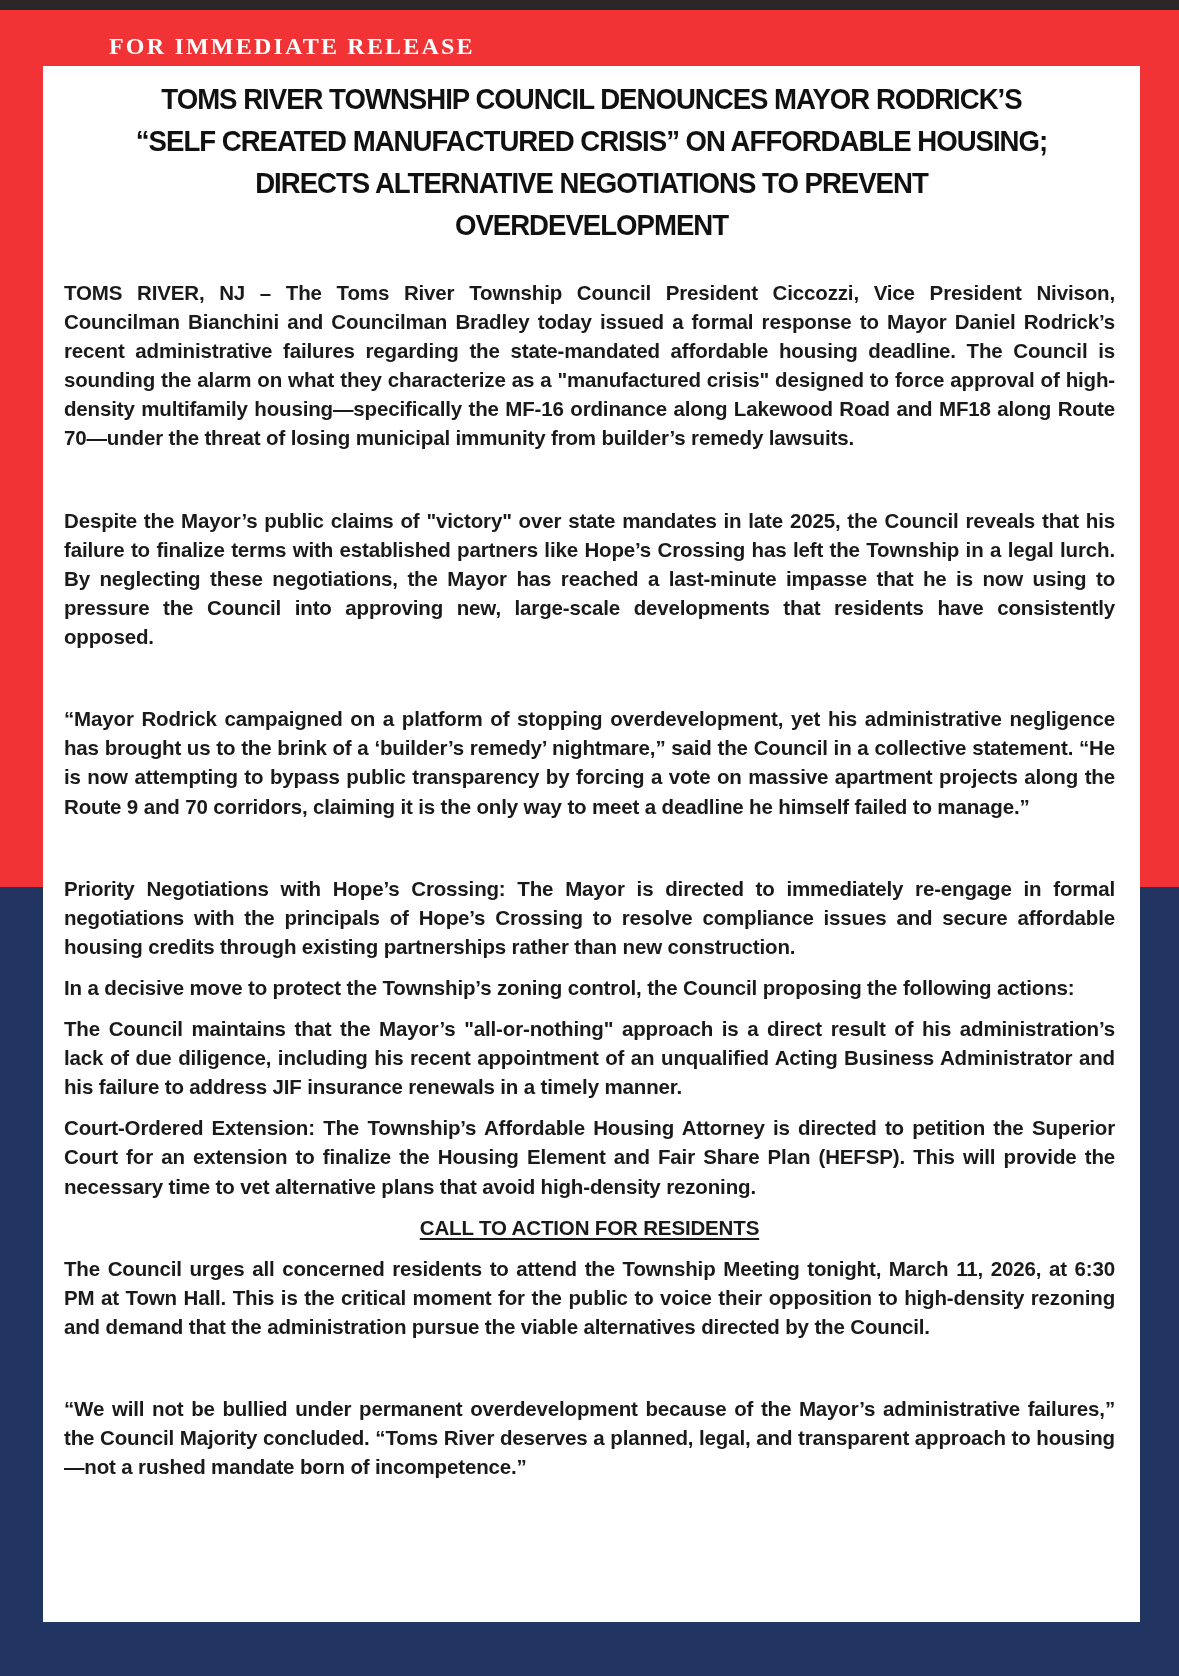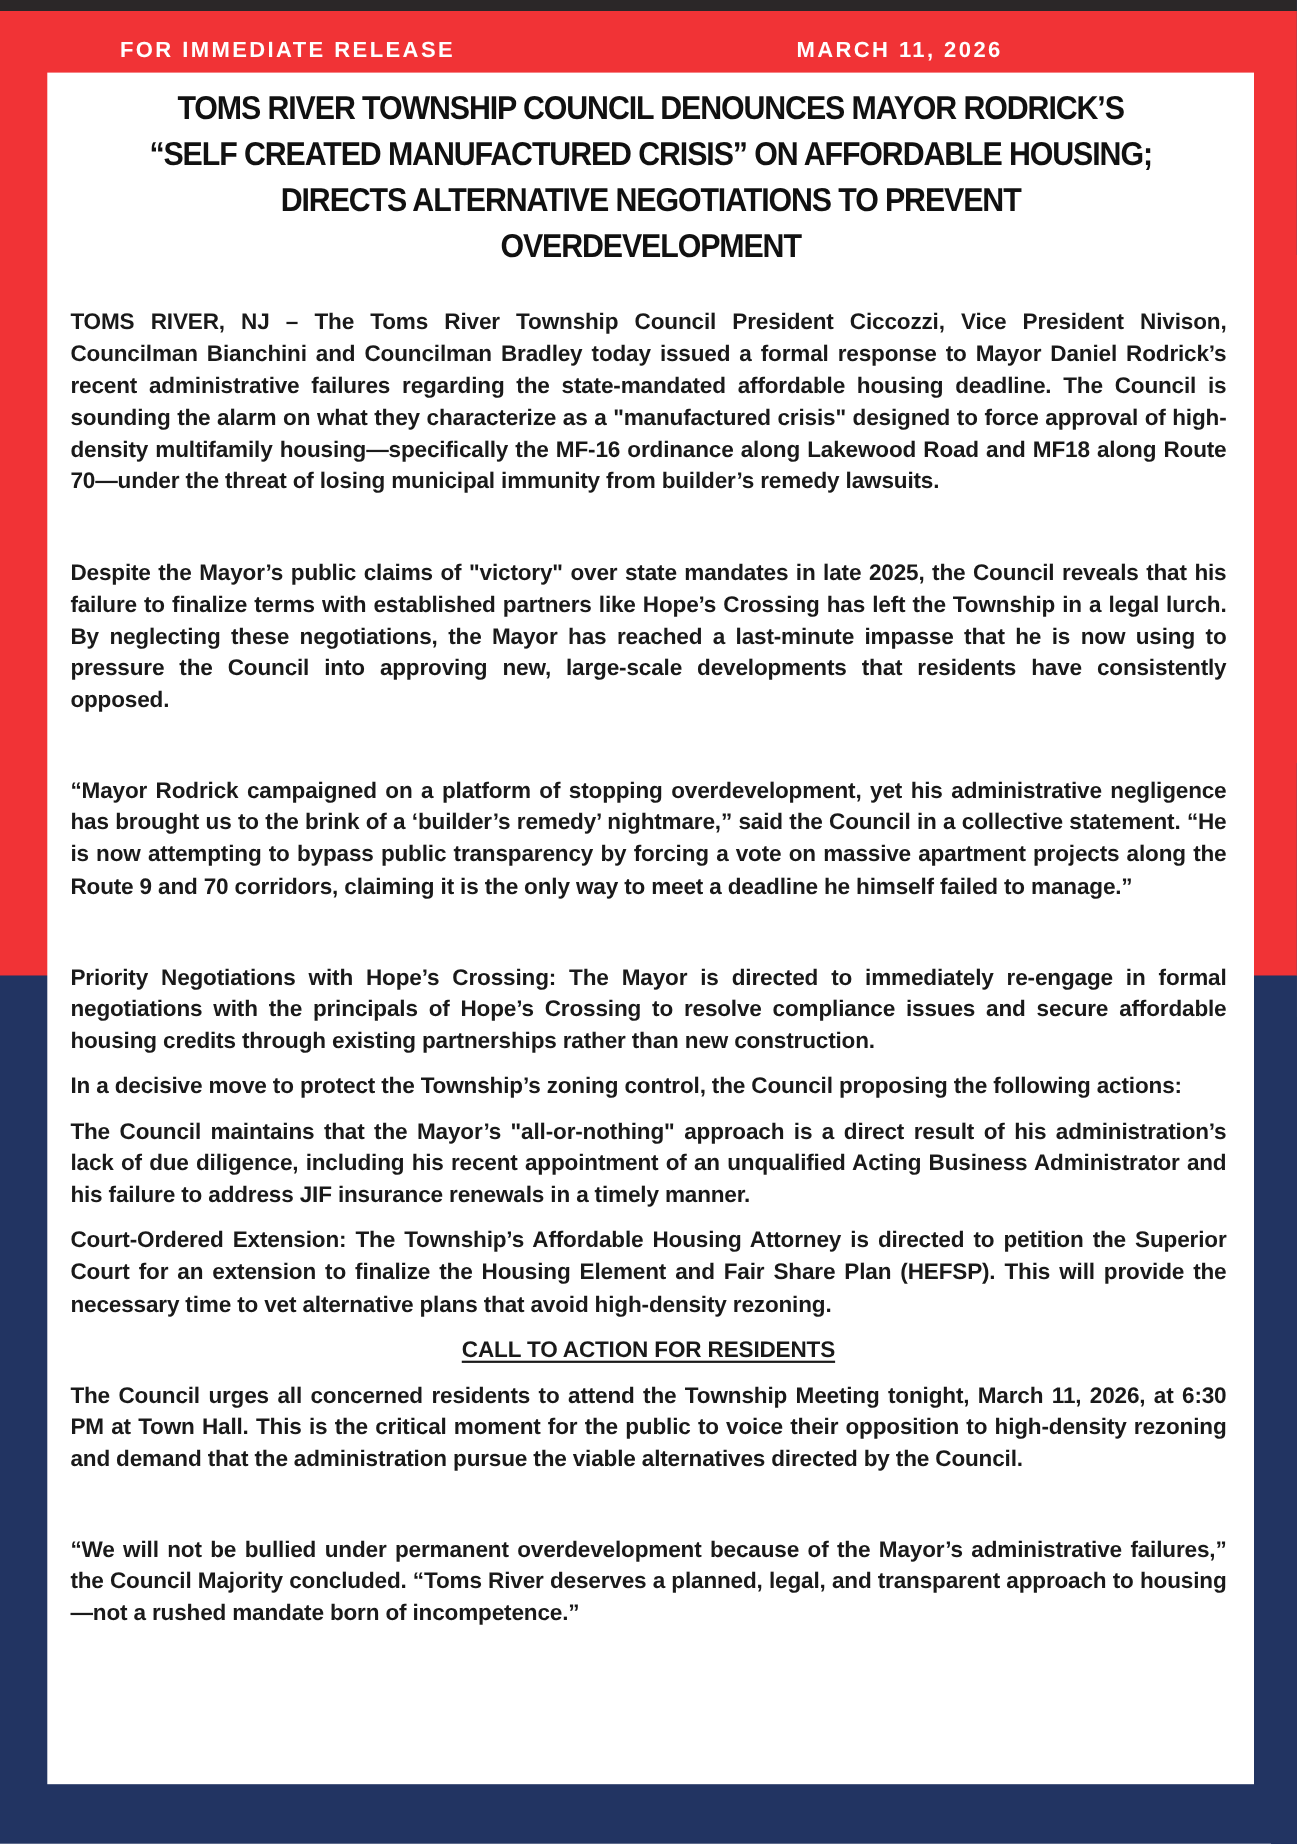--- a/index.html
+++ b/index.html
@@ -39,23 +39,23 @@
     position: absolute;
     top: 28px;
     left: 0;
     width: 1179px;
     height: 36px;
   }
   .release-label, .release-date {
     position: absolute;
     top: 0;
     color: #ffffff;
-    font-family: Liberation Sans, sans-serif;
+    font-family: Liberation Serif, serif;
     font-weight: bold;
-    font-size: 20px;
+    font-size: 24px;
     letter-spacing: 2.2px;
     line-height: 36px;
     white-space: nowrap;
   }
   .release-label { left: 109px; }
   .release-date { left: 724px; }
 
   .card {
     position: absolute;
     left: 43px;
@@ -109,21 +109,20 @@
 </style>
 </head>
 <body>
 
 <div class="topbar"></div>
 <div class="red-band"></div>
 <div class="navy-band"></div>
 
 <div class="release-header">
   <span class="release-label">FOR IMMEDIATE RELEASE</span>
-  <span class="release-date">MARCH 11, 2026</span>
 </div>
 
 <div class="card">
   <div class="headline">
     <div>TOMS RIVER TOWNSHIP COUNCIL DENOUNCES MAYOR RODRICK’S</div>
     <div>“SELF CREATED MANUFACTURED CRISIS” ON AFFORDABLE HOUSING;</div>
     <div>DIRECTS ALTERNATIVE NEGOTIATIONS TO PREVENT</div>
     <div>OVERDEVELOPMENT</div>
   </div>
 

